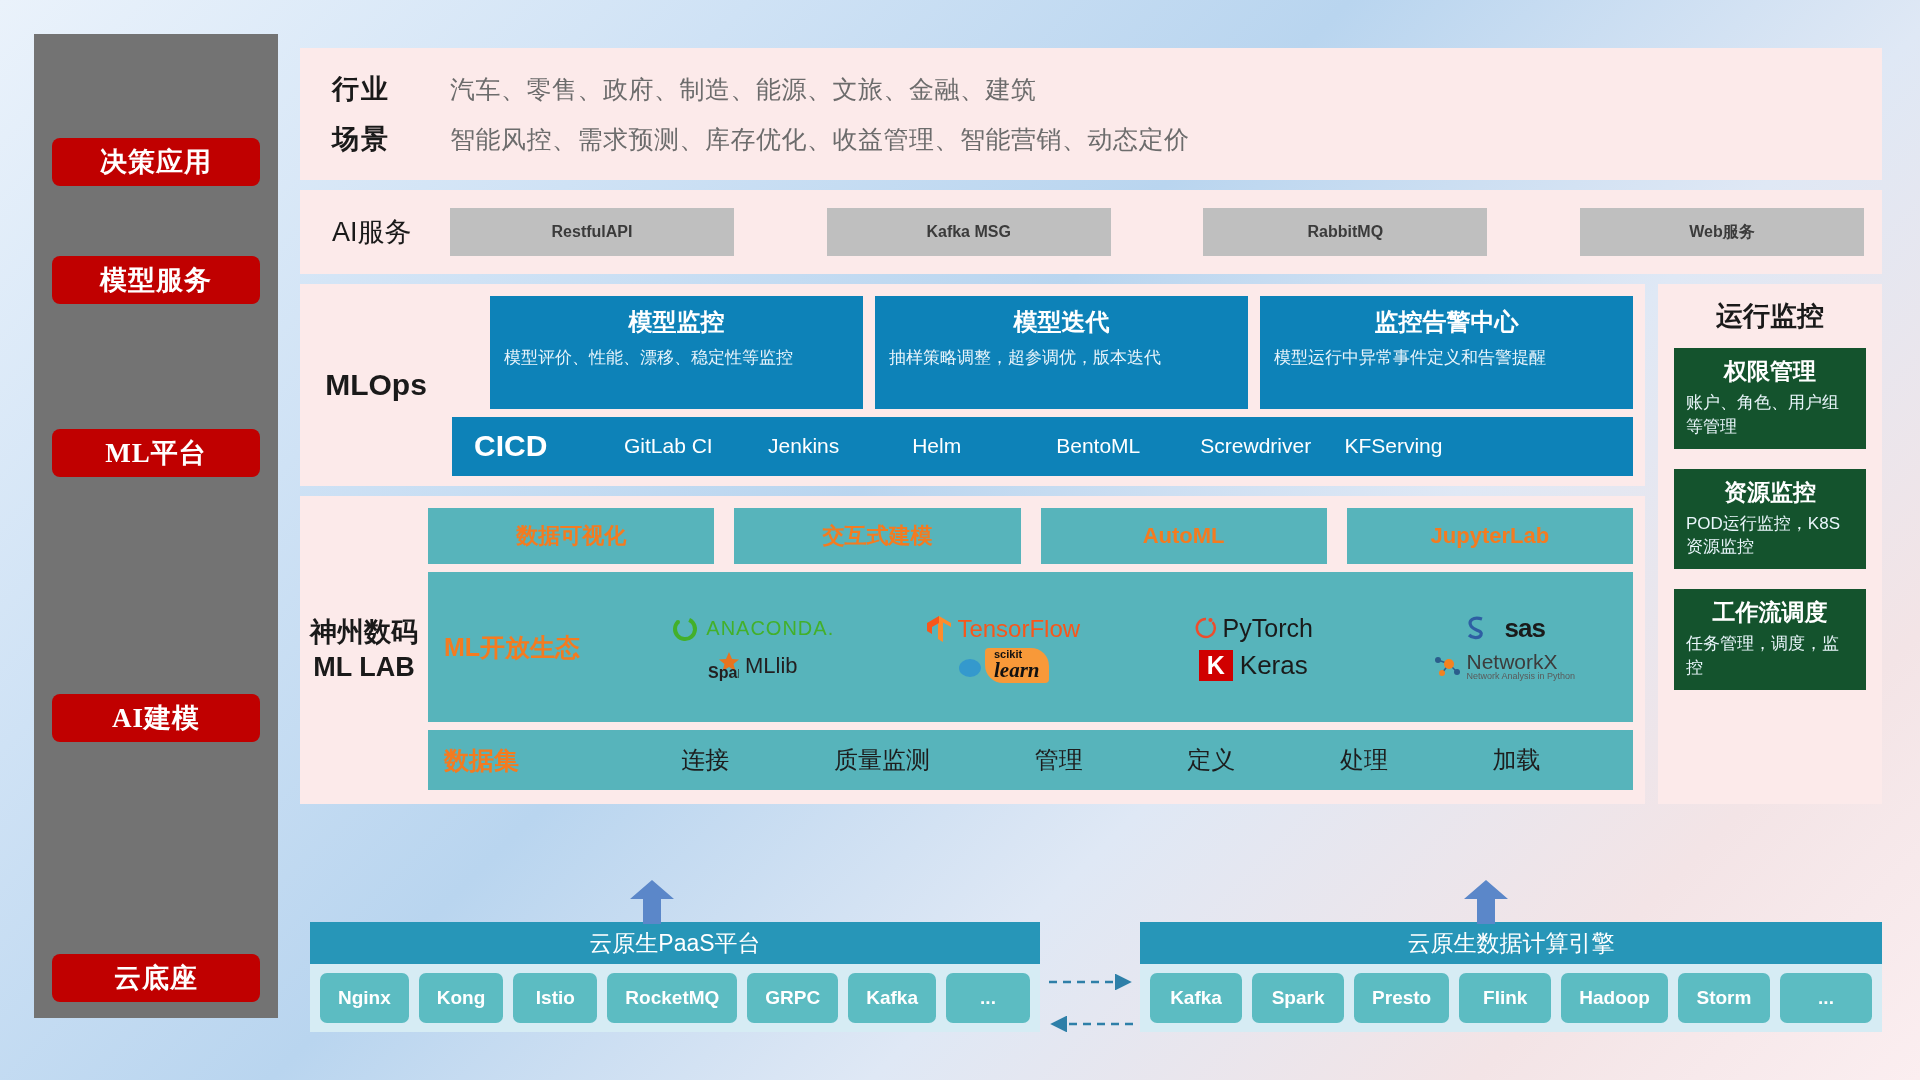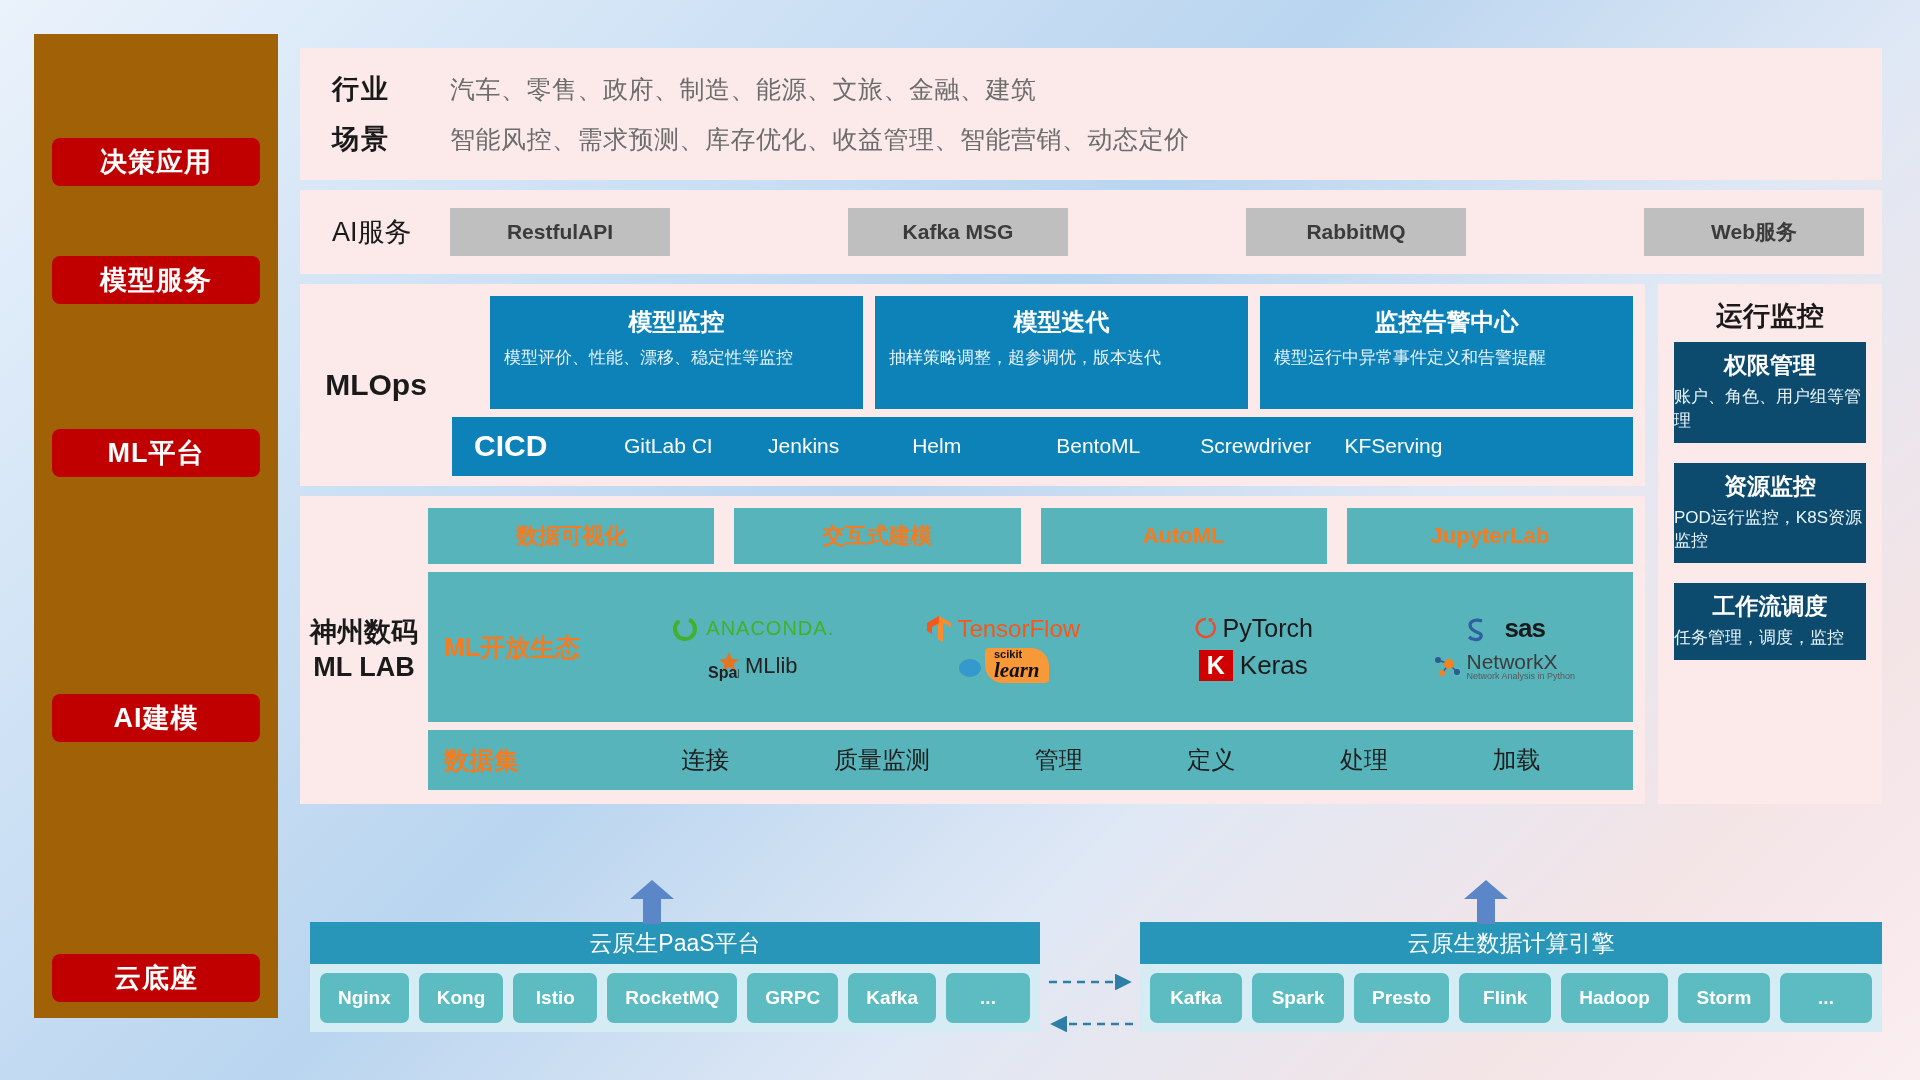--- a/index.html
+++ b/index.html
@@ -6,21 +6,22 @@
   html, body { width: 1920px; height: 1080px; overflow: hidden; }
   body {
     font-family: "Liberation Sans", "DejaVu Sans", sans-serif;
     background: linear-gradient(135deg,#eaf2fb 0%, #cfe2f5 25%, #b9d5ef 45%, #dfe8f5 65%, #f3e4e6 85%, #fbeef0 100%);
     position: relative;
   }
 
   
   .left-rail{
     position:absolute; left:34px; top:34px; width:244px; height:984px;
-    background:#a16207;
+    background:#737373;
+    font-family:Liberation Serif, serif;
   }
   .rail-chip{
     position:absolute; left:18px; width:208px; height:48px;
     background:#c00000; border-radius:8px;
     color:#fff; font-weight:bold; font-size:27px;
     display:flex; align-items:center; justify-content:center;
     letter-spacing:1px;
   }
   .chip-1{ top:104px; }
   .chip-2{ top:222px; }
@@ -47,23 +48,23 @@
     font-weight:bold; font-size:27px; color:#1a1a1a; width:118px; flex:none;
     letter-spacing:2px;
   }
   .apps-val{ font-size:25px; color:#6c6c6c; letter-spacing:0.5px; }
 
   
   .svc-inner{ display:flex; align-items:center; height:84px; padding-left:32px; }
   .svc-key{ font-weight:normal; font-size:27px; color:#1a1a1a; width:118px; flex:none; }
   .svc-boxes{ display:flex; gap:0; flex:1; justify-content:space-between; padding-right:18px;}
   .svc-box{
-    width:220px; height:48px; background:#bfbfbf;
+    width:284px; height:48px; background:#bfbfbf;
     display:flex; align-items:center; justify-content:center;
-    font-size:21px; font-weight:bold; color:#3b3b3b;
+    font-size:16px; font-weight:bold; color:#3b3b3b;
   }
 
   
   .mlops-inner{ display:flex; height:202px; }
   .mlops-key{
     width:152px; flex:none; display:flex; align-items:center; justify-content:center;
     font-weight:bold; font-size:30px; color:#1a1a1a;
   }
   .mlops-right{ flex:1; padding:12px 12px 10px 0; display:flex; flex-direction:column; gap:8px;}
   .mlops-cards{ display:flex; gap:12px; height:118px;padding-left:38px; }
@@ -108,21 +109,21 @@
   .lab-data{
     background:#57b4bb; height:60px; display:flex; align-items:center; padding-left:16px;
   }
   .data-label{ color:#f47b20; font-weight:bold; font-size:25px; width:185px; flex:none; }
   .data-items{ flex:1; display:flex; justify-content:space-around; padding-right:40px;}
   .data-item{ font-size:24px; color:#1d1d1d; }
 
   
   .mon-title{ text-align:center; font-weight:bold; font-size:27px; padding:14px 0 8px; color:#1a1a1a;}
   .mon-card{
-    margin:0 16px 20px; background:#0c4a6e; padding:8px 0 10px; color:#fff;
+    margin:6px 16px 20px; background:#14532d; padding:8px 12px 10px; color:#fff;
   }
   .mon-card h4{ font-size:23px; text-align:center; font-weight:bold; margin-bottom:4px;}
   .mon-card p{ font-size:17px; line-height:1.4; color:#eaf6fb; font-weight:normal;}
 
   
   .cloud{ position:absolute; top:844px; left:0; width:1582px; height:190px; }
   .cloud-col{ position:absolute; top:30px; }
   .cloud-left{ left:10px;  width:730px; }
   .cloud-right{ left:840px; width:742px; }
   .cloud-head{
@@ -259,21 +260,21 @@
             </div>
 
             <div style="display:flex;align-items:center;gap:5px;">
               <svg width="24" height="28" viewBox="0 0 24 28">
                   <path d="M12 4 A9 9 0 1 0 18.5 7" fill="none" stroke="#ee4c2c" stroke-width="2.4"></path>
                   <circle cx="16.5" cy="5" r="2.1" fill="#ee4c2c"></circle>
                 </svg>
               <span style="color:#1a1a1a;font-size:25px;">PyTorch</span>
             </div>
 
-            <div style="display:flex;align-items:center;gap:16px;">
+            <div style="display:flex;gap:16px;">
               <svg width="26" height="28" viewBox="0 0 26 28">
                   <path d="M19 6 C10 3 5 8 8 13 C11 18 20 17 18 22 C16 26 9 25 6 22" fill="none" stroke="#2e5fa3" stroke-width="3.2"></path>
                 </svg>
               <span style="color:#1a1a1a;font-size:26px;font-weight:bold;letter-spacing:-1px;">sas</span>
             </div>
 
             <div style="display:flex;align-items:center;gap:6px;">
               <svg width="32" height="30" viewBox="0 0 32 30">
                   <polygon points="22,1 25,8 32,8.5 26.5,13 28.5,20 22,16 15.5,20 17.5,13 12,8.5 19,8" fill="#e8741e"></polygon>
                   <text x="1" y="27" font-size="16" font-weight="bold" font-family="Liberation Sans, sans-serif" fill="#231f20">Spark</text>

